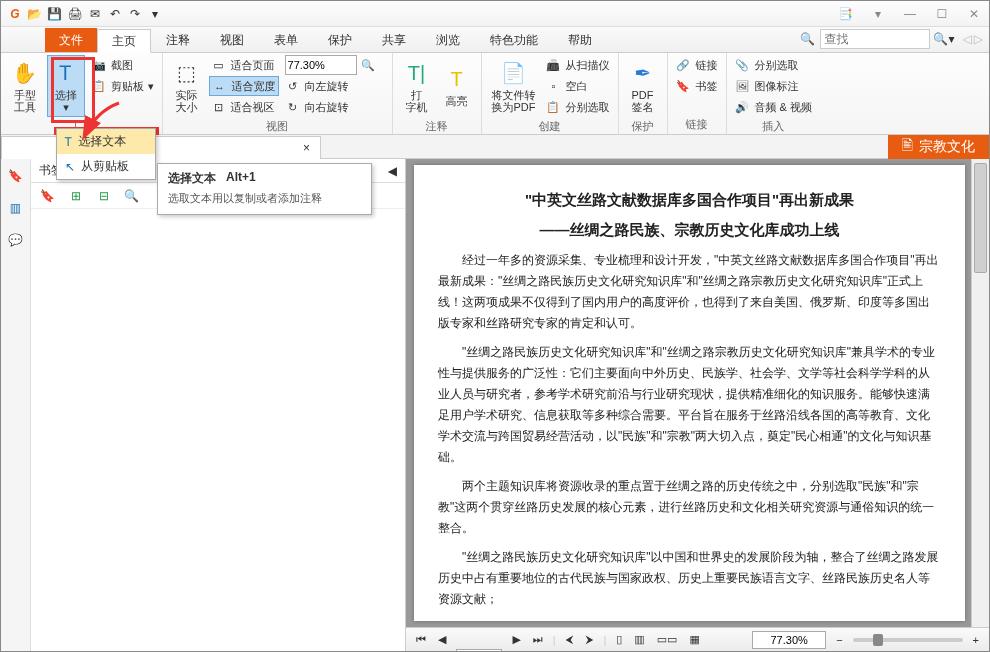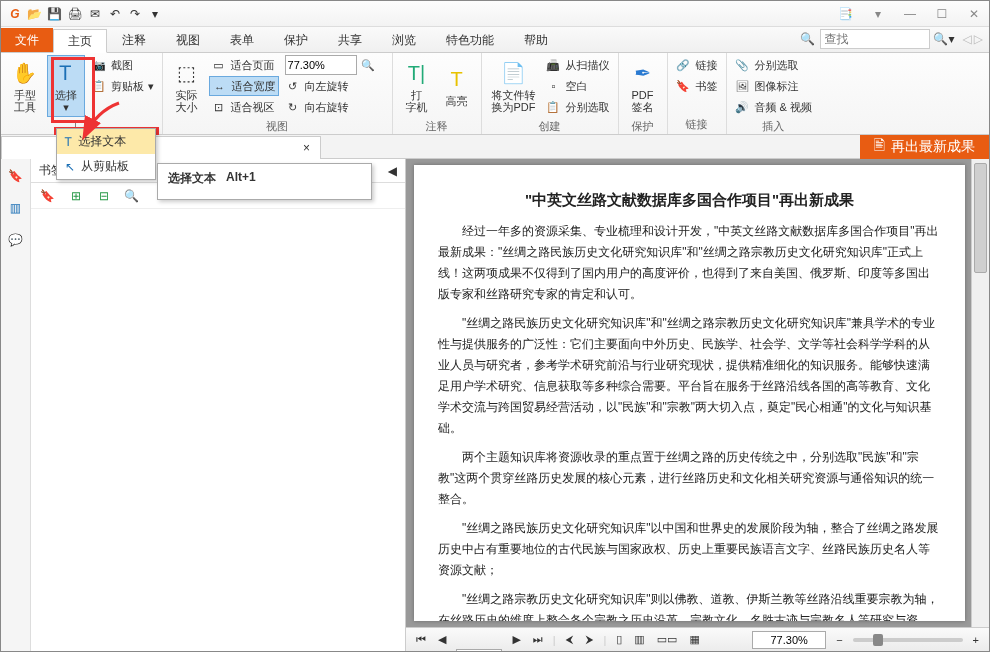--- a/index.html
+++ b/index.html
@@ -8,21 +8,21 @@
 
 
 .titlebar { height: 26px; background: linear-gradient(#fdfdfd,#f3f3f3); display: flex; align-items: center; border-bottom: 1px solid #ddd; position: relative; }
 .qat { display: flex; align-items: center; gap: 4px; padding: 0 6px; }
 .qat-icon { width: 16px; height: 16px; display:inline-flex;align-items:center;justify-content:center; }
 .title-text { position:absolute; left:50%; transform:translateX(-50%); font-size: 12px; color:#555; }
 .win-controls { position:absolute; right:4px; display:flex; gap:10px; align-items:center; }
 .win-btn { width:22px; height:16px; display:inline-flex; align-items:center; justify-content:center; color:#888; cursor:pointer; }
 
 
-.tabrow { height: 26px; background: linear-gradient(#fafafa,#f0f0f0); display:flex; align-items:flex-end; border-bottom:1px solid #ccc; position:relative; }
+.tabrow { height: 26px; background: linear-gradient(#fafafa,#f0f0f0); display:flex; align-items:flex-end; border-bottom:1px solid #ccc; position:relative;padding-left:44px; }
 .file-tab { background:#e85c12; color:#fff; padding:4px 14px; font-size:12px; height:24px; display:flex; align-items:center; cursor:pointer; }
 .menu-tab { padding:4px 14px; font-size:12px; height:24px; display:flex; align-items:center; cursor:pointer; border:1px solid transparent; border-bottom:none; }
 .menu-tab.active { background:#fff; border-color:#ccc; border-bottom:1px solid #fff; margin-bottom:-1px;margin-top:37px; }
 .search-area { position:absolute; right:6px; top:2px; display:flex; align-items:center; gap:4px; }
 .search-input { width:110px; height:20px; border:1px solid #ccc; padding:0 4px; font-size:12px; }
 .nav-arrows { display:flex; gap:2px; margin-left:4px; }
 
 
 .ribbon { height:82px; background:linear-gradient(#fdfdfd,#f5f5f5); border-bottom:1px solid #ccc; display:flex; position:relative; }
 .rgroup { border-right:1px solid #ddd; padding:2px 6px; display:flex; flex-direction:column; height:100%; }
@@ -296,20 +296,21 @@
         <span style="color:#1b6fb5">↖</span>
         <span>从剪贴板</span>
       </div>
   </div>
 
   <div class="tooltip-box">
     <div class="tt-head">
         <span>选择文本</span>
         <span>Alt+1</span>
       </div>
+    <div class="tt-desc">选取文本用以复制或者添加注释</div>
   </div>
 
   <div class="redbox" style="left:50px; top:56px; width:44px; height:66px;"></div>
   <div class="redbox" style="left:53px; top:126px; width:105px; height:23px;"></div>
 
   <svg class="arrow" style="left:78px; top:98px; width:60px; height:50px;">
     <defs>
         <marker id="ah" markerWidth="10" markerHeight="10" refX="6" refY="3" orient="auto">
           <path d="M0,0 L0,6 L8,3 z" fill="#e33"></path>
         </marker>
@@ -317,21 +318,21 @@
     <path d="M40,4 Q18,12 6,36" stroke="#e33" stroke-width="3" fill="none" marker-end="url(#ah)"></path>
   </svg>
 
   <div class="doctabbar" style="position:absolute; top:134px; left:0; right:0;">
     <div class="doctab">
       <span style="visibility:hidden">doc</span>
       <span>×</span>
     </div>
     <div class="img2text">
       <span>🖹</span>
-      <span>再出最新成果</span>
+      <span>宗教文化</span>
     </div>
   </div>
 
   <div class="mainarea">
     <div class="leftstrip">
       <span style="color:#7a3fb5">🔖</span>
       <span style="color:#1b6fb5">▥</span>
       <span style="color:#e8a030">💬</span>
     </div>
     <div class="bookmark-pane">
@@ -344,20 +345,21 @@
         <span style="color:#7a3fb5">🔖</span>
         <span style="color:#2a9a4a">⊞</span>
         <span style="color:#2a9a4a">⊟</span>
         <span style="color:#7a3fb5">🔍</span>
       </div>
     </div>
 
     <div class="docview">
       <div class="page">
         <h1>"中英文丝路文献数据库多国合作项目"再出新成果</h1>
+        <h1>——丝绸之路民族、宗教历史文化库成功上线</h1>
         <p>经过一年多的资源采集、专业梳理和设计开发，"中英文丝路文献数据库多国合作项目"再出最新成果："丝绸之路民族历史文化研究知识库"和"丝绸之路宗教历史文化研究知识库"正式上线！这两项成果不仅得到了国内用户的高度评价，也得到了来自美国、俄罗斯、印度等多国出版专家和丝路研究专家的肯定和认可。</p>
         <p>"丝绸之路民族历史文化研究知识库"和"丝绸之路宗教历史文化研究知识库"兼具学术的专业性与提供服务的广泛性：它们主要面向中外历史、民族学、社会学、文学等社会科学学科的从业人员与研究者，参考学术研究前沿与行业研究现状，提供精准细化的知识服务。能够快速满足用户学术研究、信息获取等多种综合需要。平台旨在服务于丝路沿线各国的高等教育、文化学术交流与跨国贸易经营活动，以"民族"和"宗教"两大切入点，奠定"民心相通"的文化与知识基础。</p>
         <p>两个主题知识库将资源收录的重点置于丝绸之路的历史传统之中，分别选取"民族"和"宗教"这两个贯穿丝路历史发展的核心元素，进行丝路历史和文化相关研究资源与通俗知识的统一整合。</p>
         <p>"丝绸之路民族历史文化研究知识库"以中国和世界史的发展阶段为轴，整合了丝绸之路发展历史中占有重要地位的古代民族与国家政权、历史上重要民族语言文字、丝路民族历史名人等资源文献；</p>
         <p>"丝绸之路宗教历史文化研究知识库"则以佛教、道教、伊斯兰教等丝路沿线重要宗教为轴，在丝路历史的维度上整合各个宗教之历史沿革、宗教文化、名胜古迹与宗教名人等研究与资讯。</p>
       </div>
       <div class="vscroll">
           <div class="thumb"></div>
         </div>
       <div class="statusbar">

